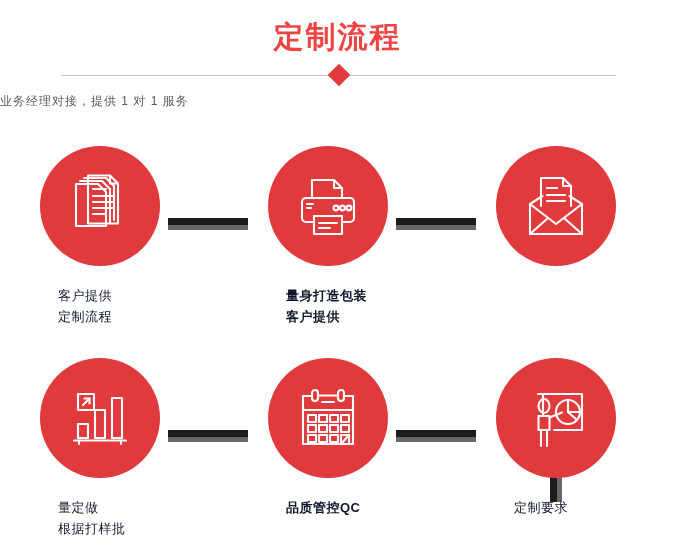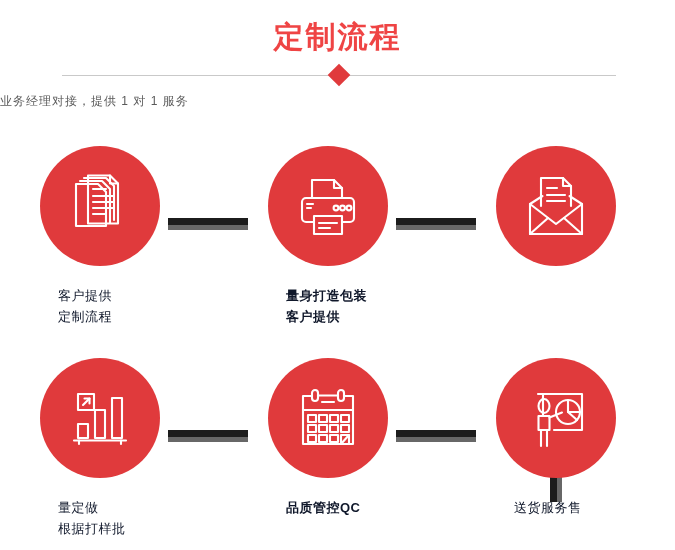--- a/index.html
+++ b/index.html
@@ -344,19 +344,19 @@
             <path d="M14.5 30 h11 v14 h-11 Z"></path>
             <path d="M17 44 v16 M23 44 v16"></path>
             <path d="M25.5 31.5 L38 26.5"></path>
             <circle cx="44" cy="26" r="12"></circle>
             <path d="M44 14 V26 H56"></path>
             <path d="M44 26 L53 34"></path>
           </g>
         </svg>
       </div>
       <div class="step-label">
-        <div>送货服务售</div>
+        <div>定制要求</div>
       </div>
     </div>
 
   </div>
 
 </div>
 
 </body></html>

